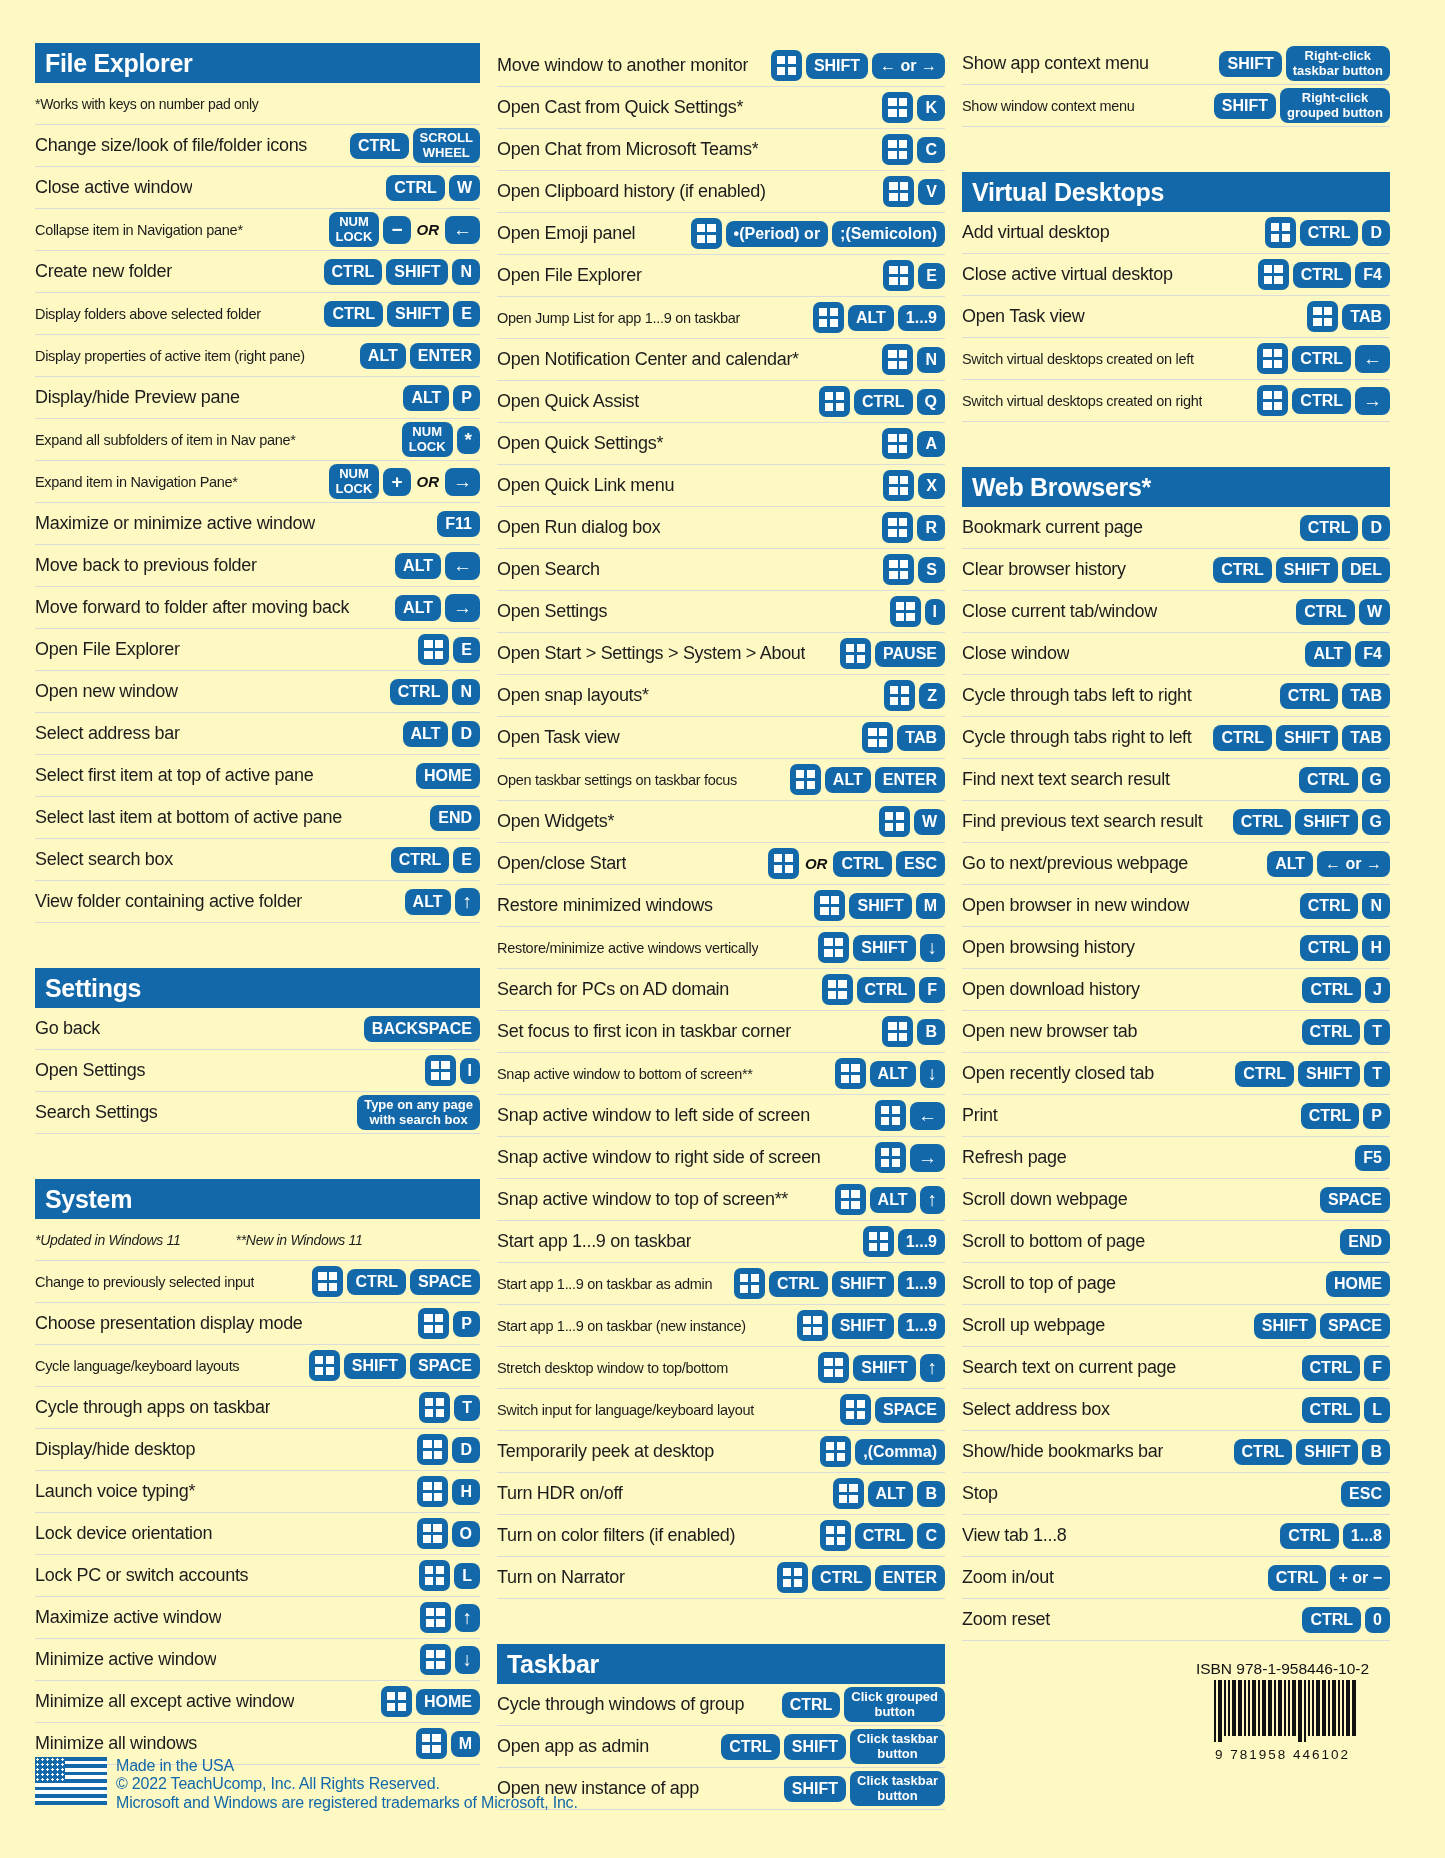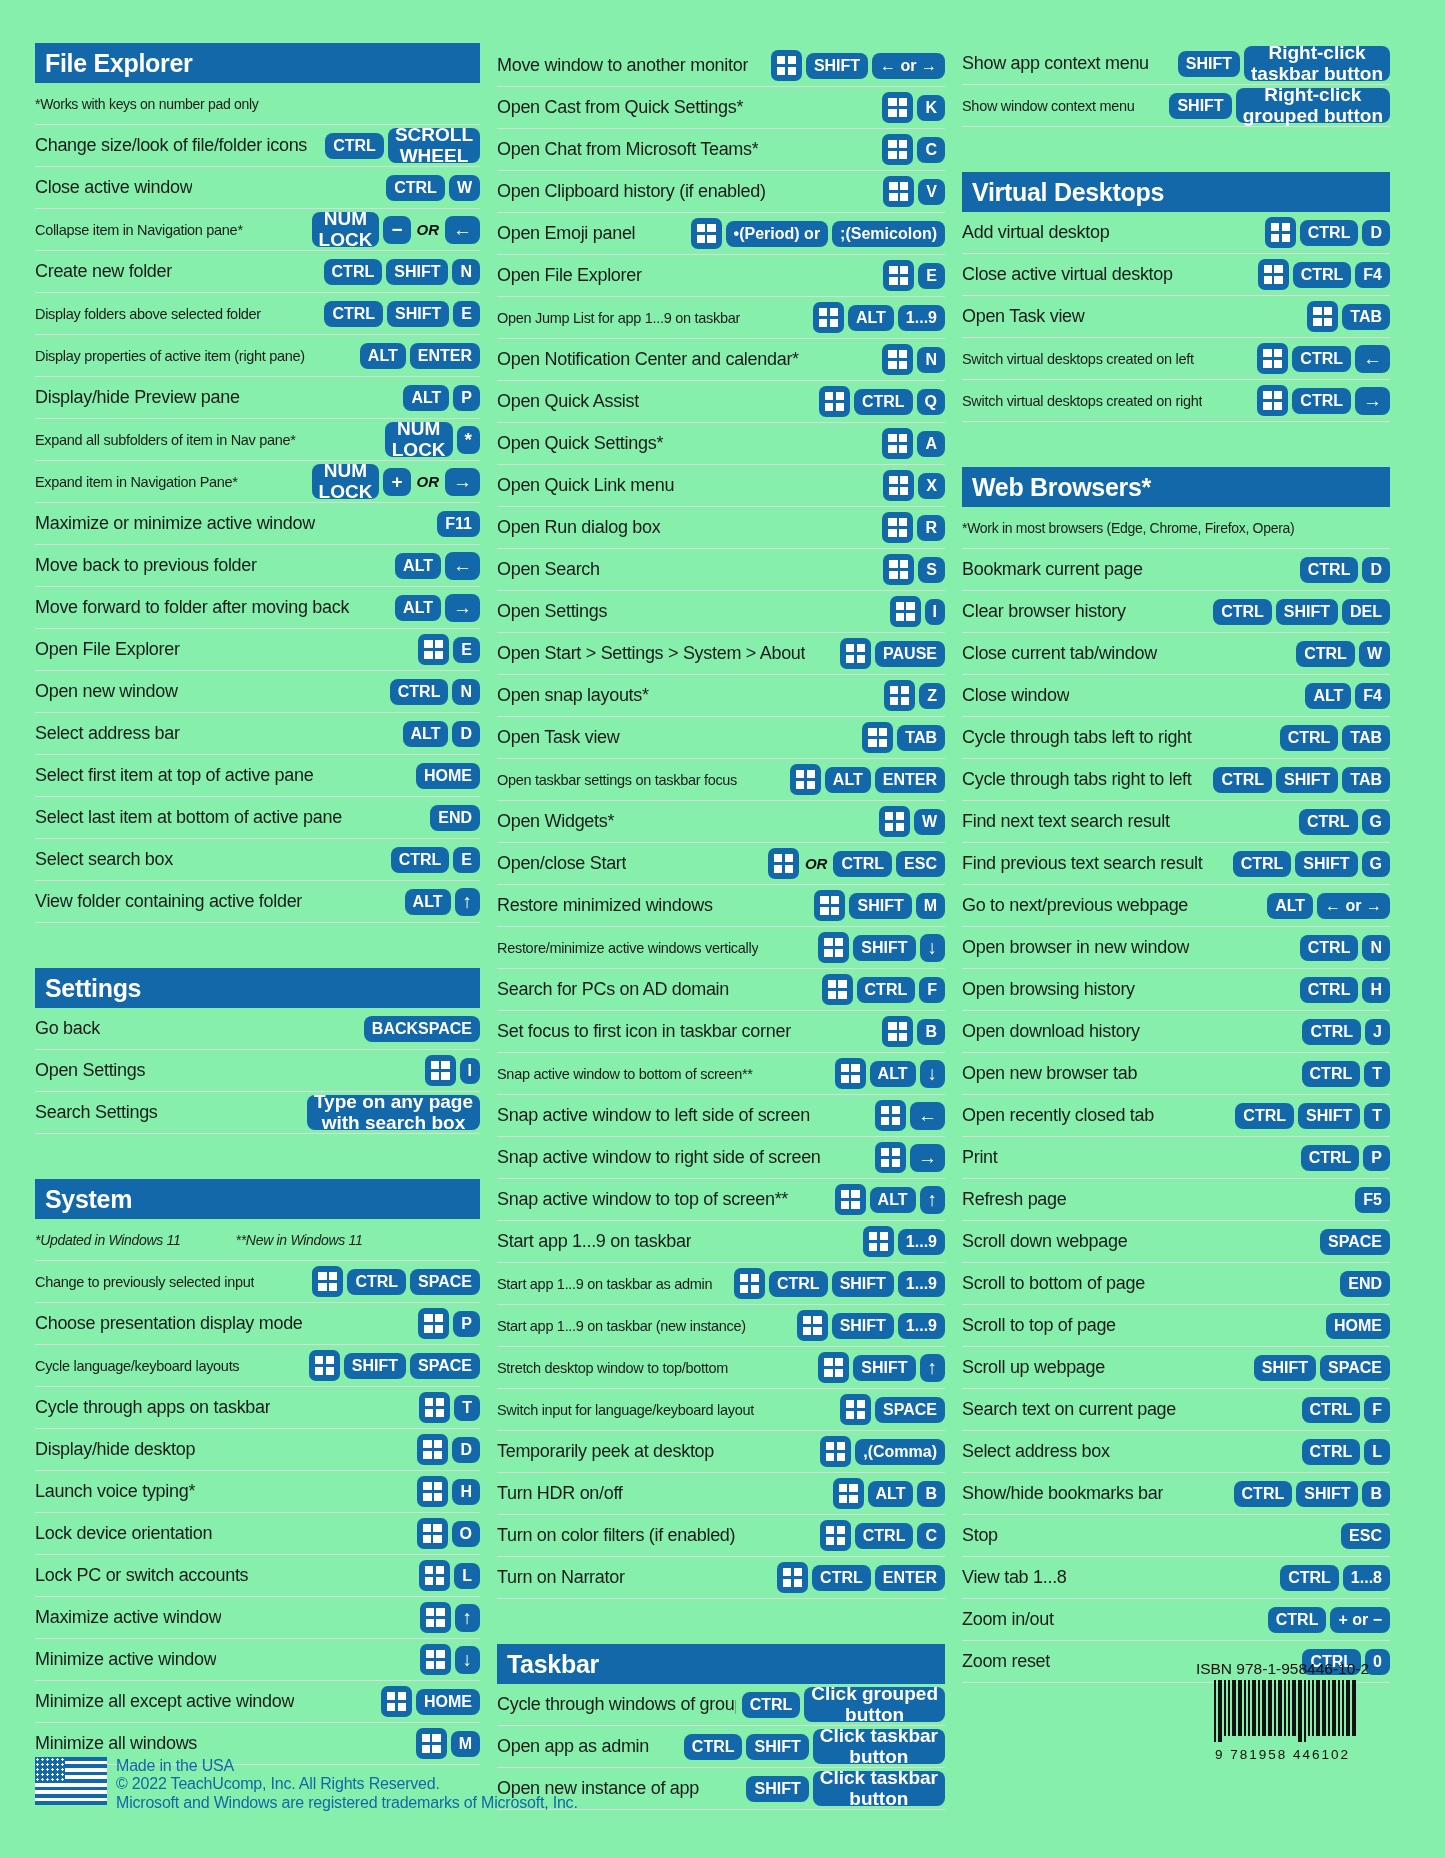--- a/index.html
+++ b/index.html
@@ -1,16 +1,16 @@
 <!DOCTYPE html>
 <html><head>
 <meta charset="utf-8">
 <style>
   html,body{margin:0;padding:0;background:#ffffff;}
-  .page{position:relative;width:1445px;height:1858px;background:#86efac;overflow:hidden;
+  .page{position:relative;width:1445px;height:1858px;background:#fef9c3;overflow:hidden;
         font-family:"Liberation Sans","DejaVu Sans",sans-serif;
         --accent:#1268a8;}
   .col{position:absolute;}
   .sec-header{background:var(--accent);color:#fff;font-weight:bold;font-size:25px;
               height:40px;line-height:40px;padding-left:10px;letter-spacing:-0.3px;
               margin-top:45px;}
   .col .sec-header:first-child{margin-top:0;}
   .row{height:41px;display:flex;align-items:center;justify-content:space-between;
        border-bottom:1.5px solid #dbdbdb;gap:6px;}
   .row .lbl{font-size:18px;color:#1c1c1c;white-space:nowrap;letter-spacing:-0.3px;overflow:hidden;}
@@ -18,21 +18,21 @@
   .note{height:41px;display:flex;align-items:center;font-size:14px;color:#1c1c1c;
         border-bottom:1.5px solid #dbdbdb;letter-spacing:-0.3px;white-space:nowrap;}
   .note.italic{font-style:italic;}
   .note .right{margin-left:55px;}
   .keys{display:flex;align-items:center;gap:4px;flex-shrink:0;}
   .key{background:var(--accent);color:#fff;font-weight:bold;font-size:16px;border-radius:8px;
        padding:5px 8px;white-space:nowrap;line-height:1;min-width:15px;text-align:center;
        box-sizing:border-box;}
   .key.glyph{font-size:19px;padding:4px 8px 5px;}
   .k2{display:inline-flex;flex-direction:column;align-items:center;justify-content:center;
-      background:var(--accent);color:#fff;font-weight:bold;font-size:19px;line-height:1.1;
+      background:var(--accent);color:#fff;font-weight:bold;font-size:13px;line-height:1.1;
       border-radius:8px;padding:2px 7px;height:35px;box-sizing:border-box;white-space:nowrap;}
   .orsep{font-style:italic;font-weight:bold;font-size:15px;color:#111;margin:0 2px;}
   .win{width:31px;height:31px;border-radius:7px;background:var(--accent);display:grid;
        grid-template-columns:1fr 1fr;grid-template-rows:1fr 1fr;gap:2.5px;padding:6px;
        box-sizing:border-box;flex-shrink:0;}
   .win i{background:#fff;display:block;}
   .footer{position:absolute;left:35px;top:1757px;display:flex;gap:9px;align-items:flex-start;}
   .flag{width:72px;height:48px;position:relative;flex-shrink:0;
         background:repeating-linear-gradient(#1268a8 0 3.7px,#ffffff 3.7px 7.4px);}
   .flag .canton{position:absolute;left:0;top:0;width:30px;height:26px;background:var(--accent);
@@ -962,23 +962,20 @@
               <i></i>
               <i></i>
               <i></i>
               <i></i>
             </span>
             <span class="key">CTRL</span>
             <span class="key glyph">→</span>
           </span>
         </div>
         <div class="sec-header">Web Browsers*</div>
-        <div class="note">
-          <span>*Work in most browsers (Edge, Chrome, Firefox, Opera)</span>
-        </div>
         <div class="row">
           <span class="lbl">Bookmark current page</span>
           <span class="keys">
             <span class="key">CTRL</span>
             <span class="key">D</span>
           </span>
         </div>
         <div class="row">
           <span class="lbl">Clear browser history</span>
           <span class="keys">

